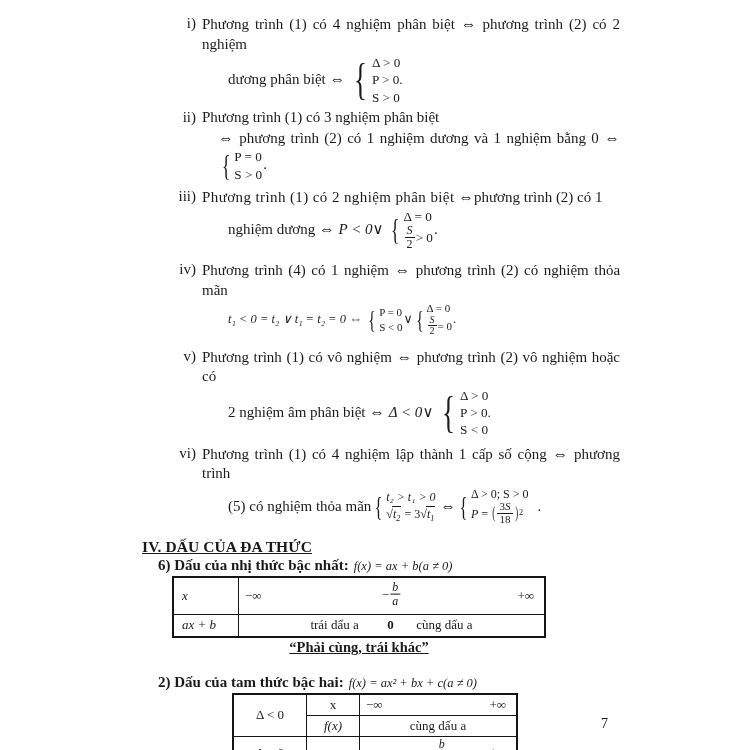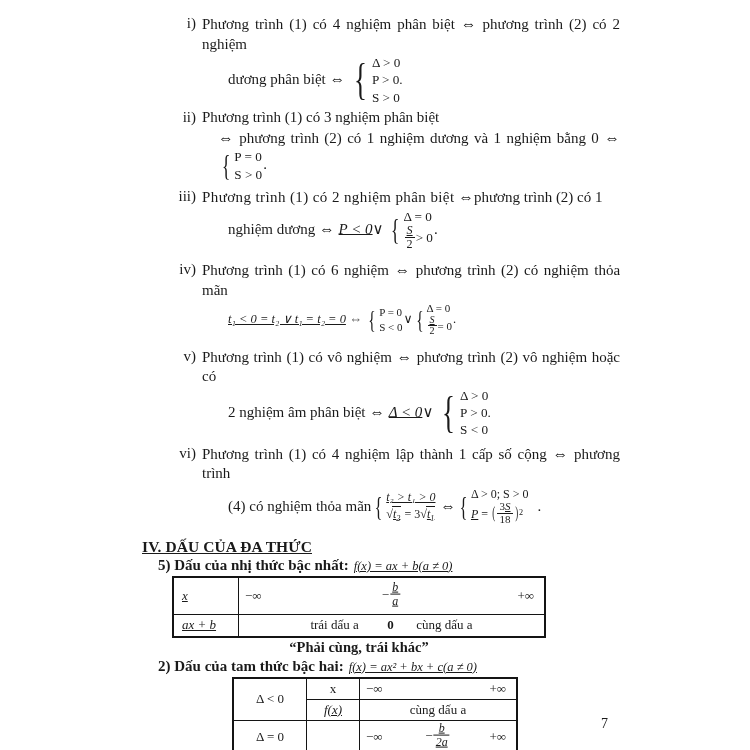--- a/index.html
+++ b/index.html
@@ -15,21 +15,21 @@
     color: #1a1a1a;
     overflow: hidden;
   }
 
   .page {
     position: absolute;
     inset: 0;
     padding: 14px 130px 0 170px;
     box-sizing: border-box;
   }
-  .mi { font-style: italic; font-family: "Liberation Serif", serif; text-decoration: underline; }
+  .mi { font-style: italic; font-family: "Liberation Serif", serif; }
   .sub { font-size: 0.68em; vertical-align: -0.32em; font-style: italic; }
   .sup { font-size: 0.68em; vertical-align: 0.45em; }
 
   .frac {
     display: inline-block;
     vertical-align: middle;
     text-align: center;
     line-height: 1.08;
     font-size: 0.92em;
     margin: 0 1px;
@@ -136,20 +136,21 @@
   .inf-l { position: absolute; left: 6px; top: 50%; transform: translateY(-50%); }
   .inf-r { position: absolute; right: 10px; top: 50%; transform: translateY(-50%); }
   .mid-c { position: absolute; left: 50%; top: 50%; transform: translate(-50%,-50%); }
 
   .quote {
     text-align: center;
     font-weight: bold;
     font-size: 14.5px;
     margin: 1px 0 0 0;
     width: 378px;
+    text-decoration: underline;
   }
 
   
   .tbl2 {
     width: 286px;
     margin: 2px 0 0 62px;
     border: 2px solid #141414;
   }
   .tbl2 td { height: 18px; }
   .tbl2 .c-d { width: 64px; text-align: center; }
@@ -229,21 +230,21 @@
             <span style="display:block"><span class="frac"><span class="num mi">S</span><span class="den">2</span></span><span>&gt; 0</span></span>
           </span>
         </span><span>.</span>
       </span>
     </div>
   </div>
 
   <div class="item" style="margin-top:8px">
     <span class="lbl">iv)</span>
     <div class="bdy">
-      <span>Phương trình (1) có  6 nghiệm</span>
+      <span>Phương trình (4) có  1 nghiệm</span>
       <span class="eqv">⇔</span>
       <span>phương trình (2) có nghiệm thỏa mãn</span>
       <span class="ind" style="font-size:12.5px; margin-top:1px;">
         <span class="mi">t₁ &lt; 0 = t₂ ∨ t₁ = t₂ = 0</span>
         <span class="eqv">⇔</span>
         <span class="sys s2">
           <span class="brace">{</span>
           <span class="rows">
             <span style="display:block">P = 0</span>
             <span style="display:block">S &lt; 0</span>
@@ -281,42 +282,42 @@
     </div>
   </div>
 
   <div class="item" style="margin-top:5px">
     <span class="lbl">vi)</span>
     <div class="bdy">
       <span>Phương trình (1) có  4 nghiệm lập thành 1 cấp số cộng</span>
       <span class="eqv">⇔</span>
       <span>phương trình</span>
       <span class="ind" style="margin-top:3px">
-        <span>(4) có nghiệm thỏa mãn</span><span class="sys s2" style="font-size:12px">
+        <span>(5) có nghiệm thỏa mãn</span><span class="sys s2" style="font-size:12px">
           <span class="brace">{</span>
           <span class="rows">
             <span style="display:block" class="mi">t₂ &gt; t₁ &gt; 0</span>
             <span style="display:block"><span class="sqrt"><span class="rad">√</span><span class="rand mi">t<span class="sub">2</span></span></span> = 3<span class="sqrt"><span class="rad">√</span><span class="rand mi">t<span class="sub">1</span></span></span></span>
           </span>
         </span>
         <span class="eqv">⇔</span><span class="sys s2" style="font-size:12px">
           <span class="brace">{</span>
           <span class="rows">
             <span style="display:block">Δ &gt; 0; S &gt; 0</span>
             <span style="display:block"><span class="mi">P</span> = <span style="font-size:1.35em; display:inline-block; transform:scaleX(0.55)">(</span><span class="frac"><span class="num">3<span class="mi">S</span></span><span class="den">18</span></span><span style="font-size:1.35em; display:inline-block; transform:scaleX(0.55)">)</span><span class="sup">2</span></span>
           </span>
         </span><span style="margin-left:8px">.</span>
       </span>
     </div>
   </div>
 
   <div class="h-sec">IV. DẤU CỦA ĐA THỨC</div>
 
   <div class="h-sub">
-    <span>5) Dấu của nhị thức bậc nhất:</span><span class="fn mi">f(x) = ax + b(a ≠ 0)</span>
+    <span>6) Dấu của nhị thức bậc nhất:</span><span class="fn mi">f(x) = ax + b(a ≠ 0)</span>
   </div>
 
   <table class="tbl1">
     <tbody>
         <tr>
       <td class="c-var mi" rowspan="1">x</td>
       <td class="c-row">
         <span class="inf-l">−∞</span>
         <span class="mid-c"><span>−</span><span class="frac"><span class="num mi">b</span><span class="den mi">a</span></span></span>
         <span class="inf-r">+∞</span>
@@ -329,21 +330,21 @@
         <span style="display:inline-block;width:22px"></span>
         <span style="font-weight:bold">0</span>
         <span style="display:inline-block;width:16px"></span>
         <span>cùng dấu a</span>
       </td>
     </tr>
   </tbody>
     </table>
   <div class="quote">“Phải cùng, trái khác”</div>
 
-  <div class="h-sub" style="margin-top:2px">
+  <div class="h-sub" style="margin-top:18px">
     <span>2) Dấu của tam thức bậc hai:</span><span class="fn mi">f(x) = ax² + bx + c(a ≠ 0)</span>
   </div>
 
   <table class="tbl2">
 
     <tbody>
         <tr>
       <td class="c-d nb-bot" rowspan="2">Δ &lt; 0</td>
       <td class="c-f">x</td>
       <td class="c-v" style="height:17px">

